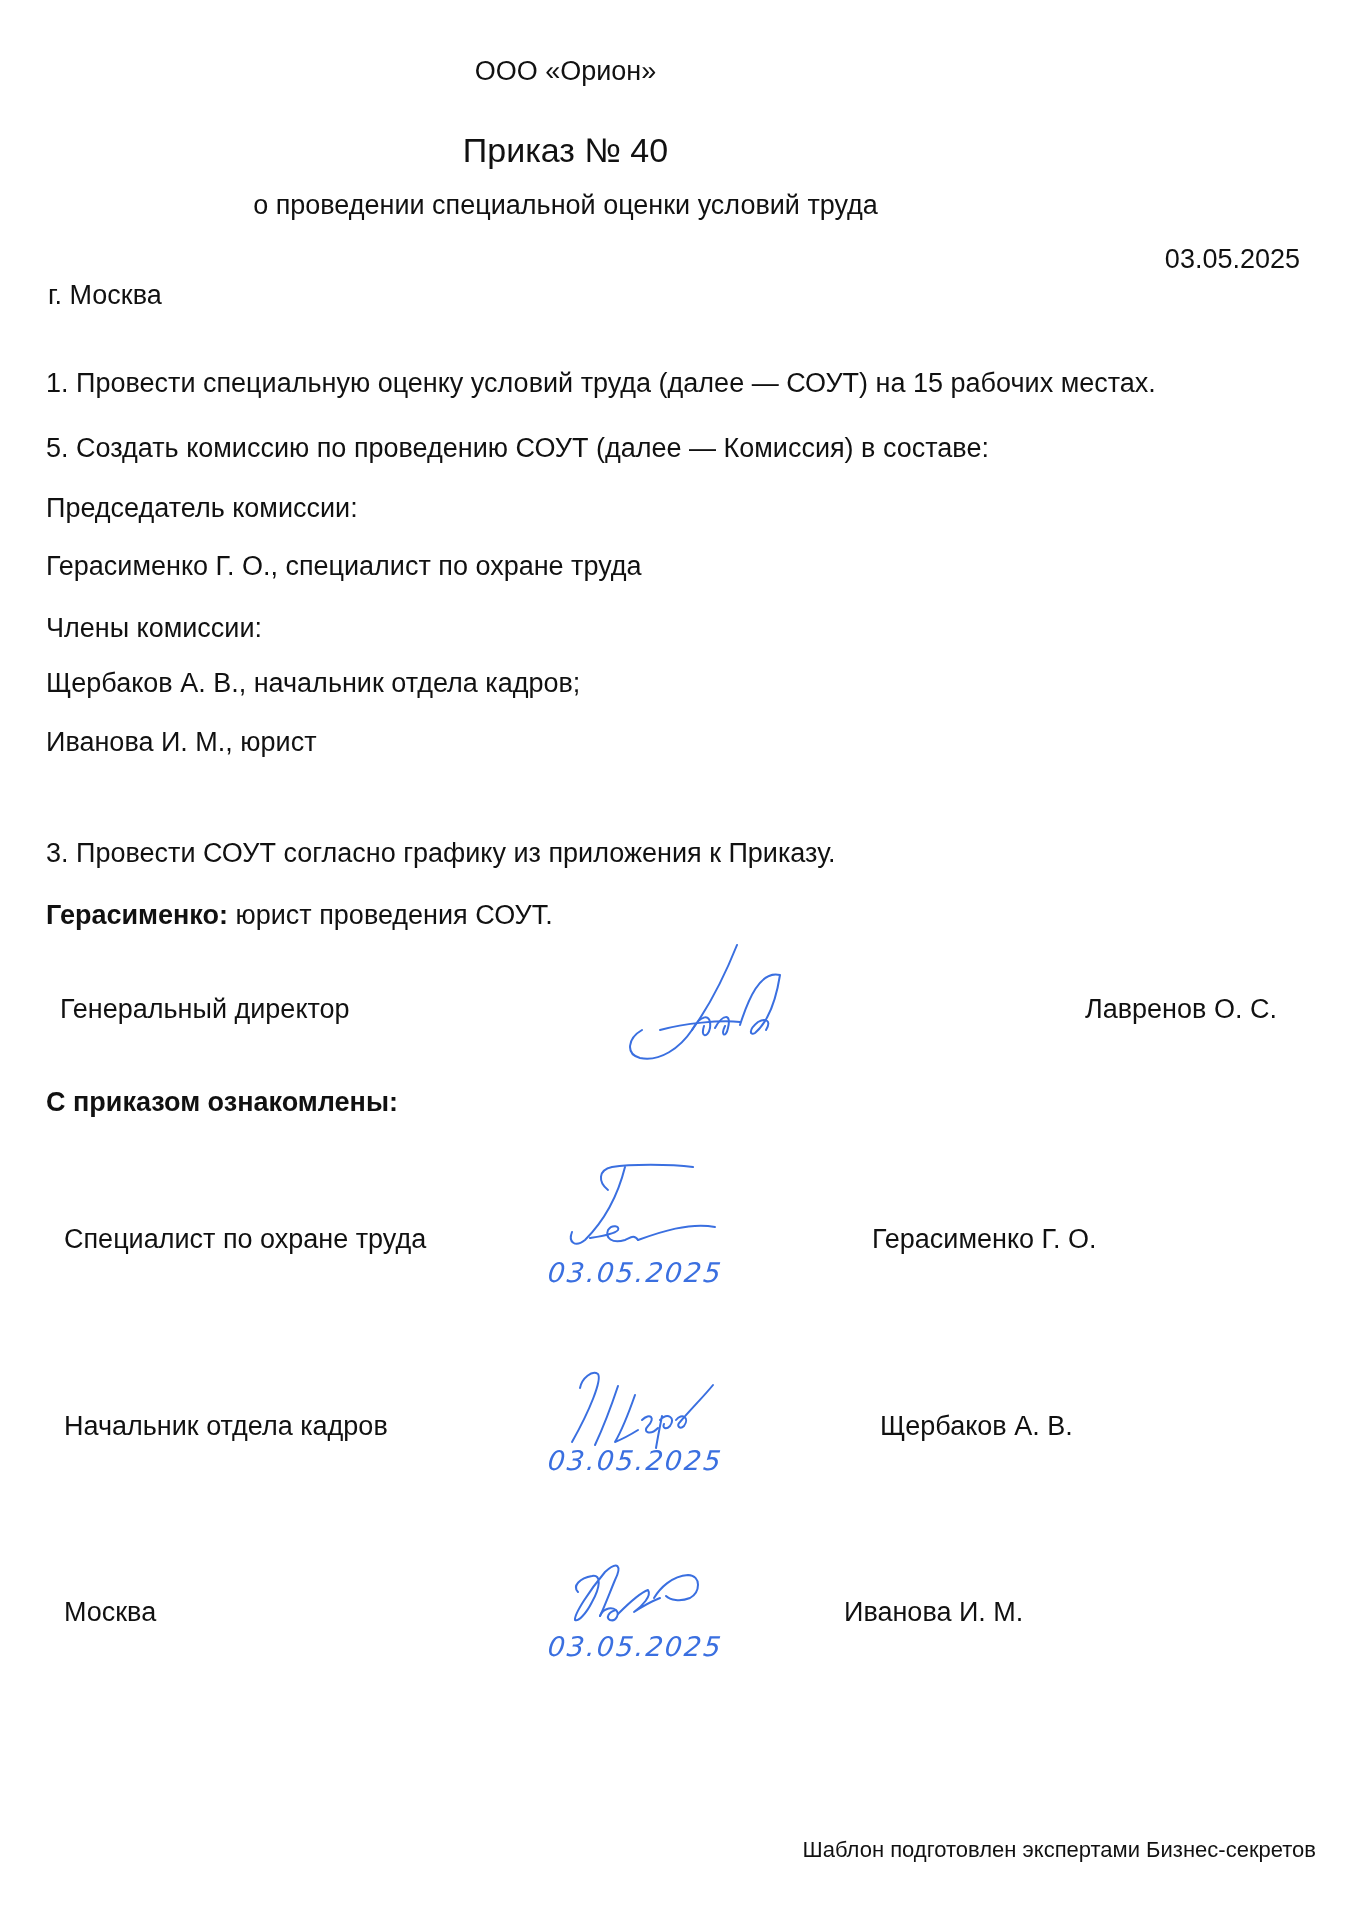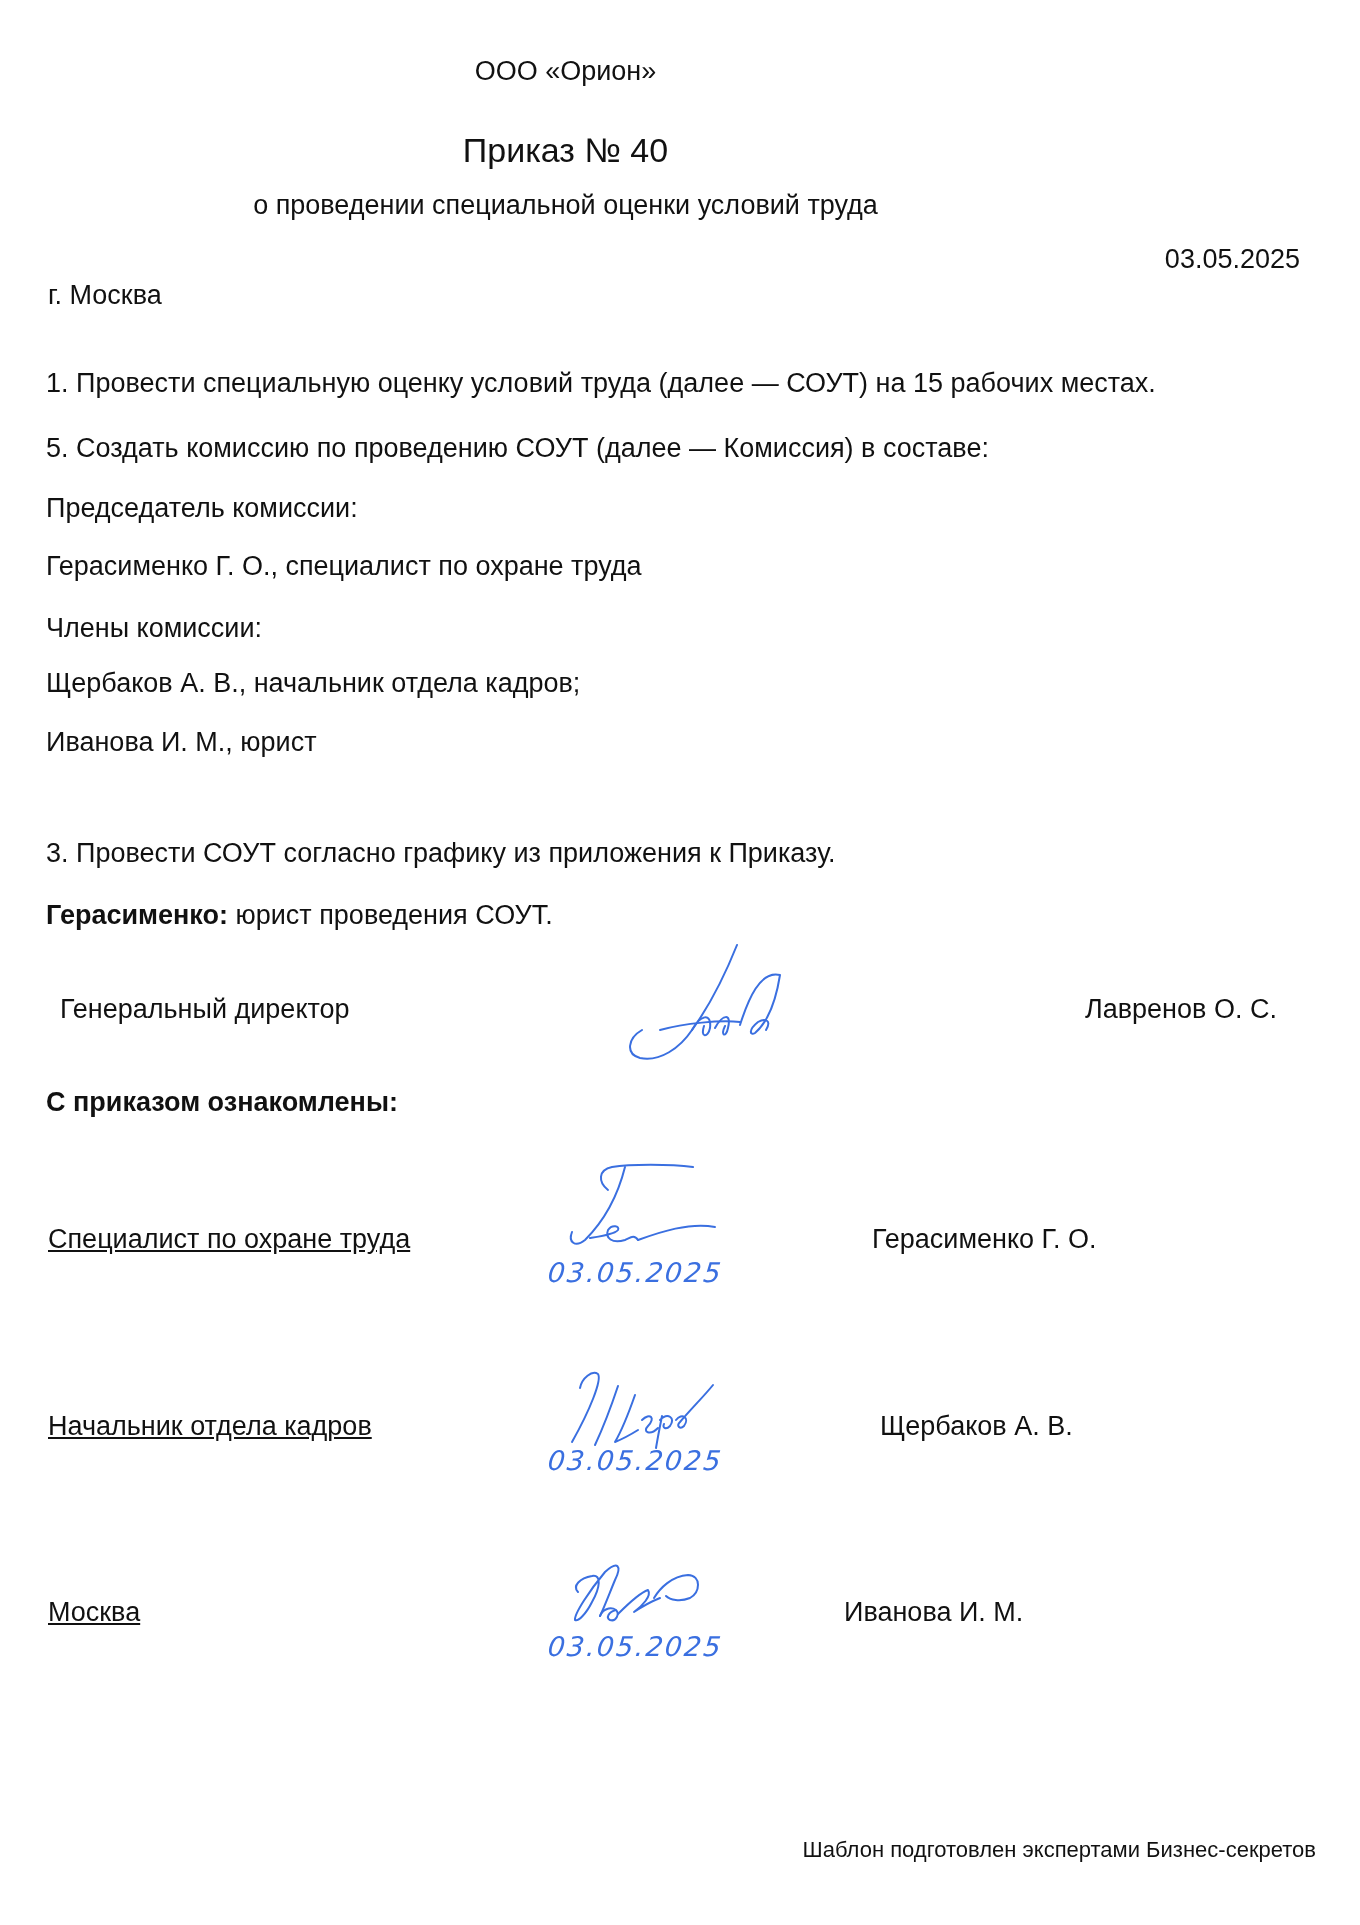--- a/index.html
+++ b/index.html
@@ -17,21 +17,21 @@
     white-space: nowrap;
   }
   .center { left: 0; width: 1131px; text-align: center; }
   .company { top: 54px; font-size: 27px; }
   .title { top: 130px; font-size: 34px; line-height: 40px; }
   .subtitle { top: 188px; font-size: 27px; }
   .city { left: 48px; top: 242px; margin-top: 36px; }
   .date-top { right: 60px; top: 242px; text-align: right; }
   .para { left: 46px; }
   .bold { font-weight: bold; }
-  .sig-label { left: 48px; text-decoration: underline; }
+  .sig-label { left: 64px; }
   .sig-name { left: 872px; text-align: right; }
   .footer {
     position: absolute;
     right: 44px;
     top: 1836px;
     font-size: 22px;
     line-height: 28px;
     white-space: nowrap;
   }
   .sig {

